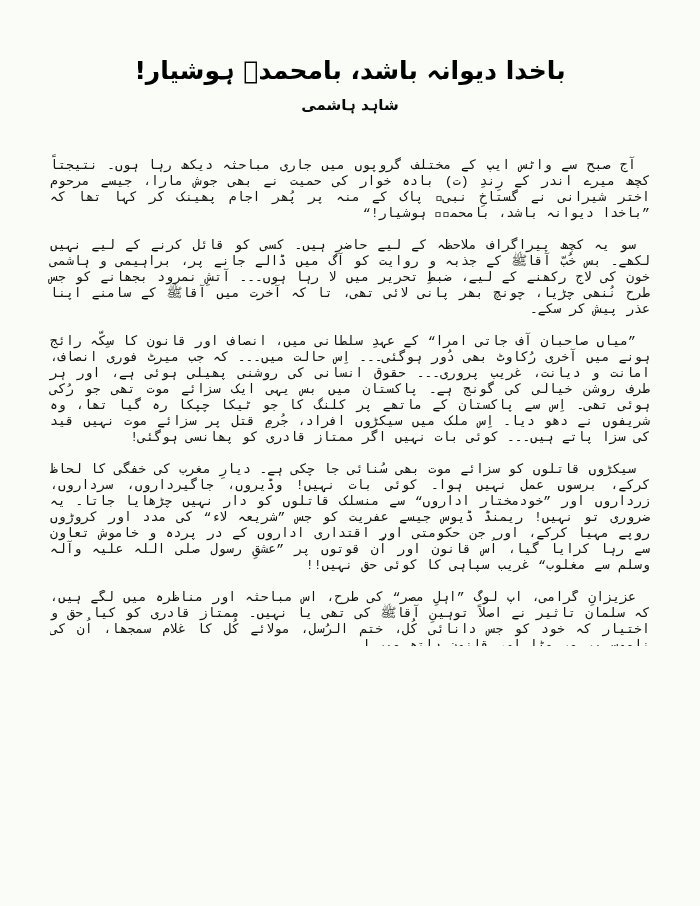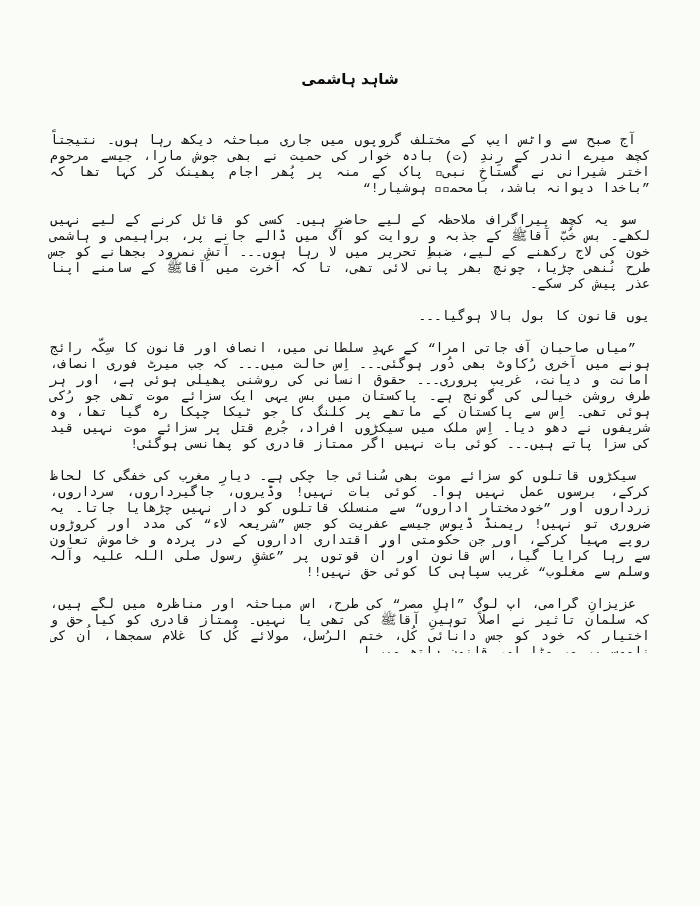--- a/index.html
+++ b/index.html
@@ -43,21 +43,21 @@
   }
 
   .article-byline {
     font-family: "DejaVu Sans", sans-serif;
     font-size: 15px;
     font-weight: 700;
     color: #0a0a0a;
     line-height: 1.5;
     direction: rtl;
     unicode-bidi: isolate;
-    margin: 16px 0 0 0;
+    margin: 4px 0 0 0;
   }
 
   
   .article-body {
     margin-top: 42px;
     direction: rtl;
     unicode-bidi: isolate;
   }
 
   .para {
@@ -85,25 +85,25 @@
     max-height: 56px;
     overflow: hidden;
   }
 </style>
 </head>
 <body>
 
 <div class="page">
 
   <div class="title-block">
+    <h1 class="article-title">باخدا دیوانہ باشد، بامحمدؐ ہوشیار!</h1>
     <div class="article-byline">شاہد ہاشمی</div>
   </div>
 
   <div class="article-body">
     <p class="para">آج صبح سے واٹس ایپ کے مختلف گروپوں میں جاری مباحثہ دیکھ رہا ہوں۔ نتیجتاً کچھ میرے اندر کے رِندِ (ت) بادہ خوار کی حمیت نے بھی جوش مارا، جیسے مرحوم اختر شیرانی نے گستاخِ نبیﷺ پاک کے منہ پر پُھر اجام پھینک کر کہا تھا کہ ”باخدا دیوانہ باشد، بامحمدؐ ہوشیار!“</p>
     <p class="para">سو یہ کچھ پیراگراف ملاحظہ کے لیے حاضر ہیں۔ کسی کو قائل کرنے کے لیے نہیں لکھے۔ بس خُبّ آقاﷺ کے جذبہ و روایت کو آگ میں ڈالے جانے پر، براہیمی و ہاشمی خون کی لاج رکھنے کے لیے، ضبطِ تحریر میں لا رہا ہوں۔۔۔ آتشِ نمرود بجھانے کو جس طرح نُنھی چڑیا، چونچ بھر پانی لائی تھی، تا کہ آخرت میں آقاﷺ کے سامنے اپنا عذر پیش کر سکے۔</p>
-    <p class="para tail-line">یوں قانون کا بول بالا ہوگیا۔۔۔</p>
     <p class="para">”میاں صاحبان آف جاتی امرا“ کے عہدِ سلطانی میں، انصاف اور قانون کا سِکّہ رائج ہونے میں آخری رُکاوٹ بھی دُور ہوگئی۔۔۔ اِس حالت میں۔۔۔ کہ جب میرٹ فوری انصاف، امانت و دیانت، غریب پروری۔۔۔ حقوق انسانی کی روشنی پھیلی ہوئی ہے، اور ہر طرف روشن خیالی کی گونج ہے۔ پاکستان میں بس یہی ایک سزائے موت تھی جو رُکی ہوئی تھی۔ اِس سے پاکستان کے ماتھے پر کلنگ کا جو ٹیکا چپکا رہ گیا تھا، وہ شریفوں نے دھو دیا۔ اِس ملک میں سیکڑوں افراد، جُرمِ قتل پر سزائے موت نہیں قید کی سزا پاتے ہیں۔۔۔ کوئی بات نہیں اگر ممتاز قادری کو پھانسی ہوگئی!</p>
     <p class="para">سیکڑوں قاتلوں کو سزائے موت بھی سُنائی جا چکی ہے۔ دیارِ مغرب کی خفگی کا لحاظ کرکے، برسوں عمل نہیں ہوا۔ کوئی بات نہیں! وڈیروں، جاگیرداروں، سرداروں، زرداروں اور ”خودمختار اداروں“ سے منسلک قاتلوں کو دار نہیں چڑھایا جاتا۔ یہ ضروری تو نہیں! ریمنڈ ڈیوس جیسے عفریت کو جس ”شریعہ لاء“ کی مدد اور کروڑوں روپے مہیا کرکے، اور جن حکومتی اور اقتداری اداروں کے در پردہ و خاموش تعاون سے رہا کرایا گیا، اُس قانون اور اُن قوتوں پر ”عشقِ رسول صلی اللہ علیہ وآلہ وسلم سے مغلوب“ غریب سپاہی کا کوئی حق نہیں!!</p>
     <p class="para clipped">عزیزانِ گرامی، آپ لوگ ”اہلِ مصر“ کی طرح، اس مباحثہ اور مناظرہ میں لگے ہیں، کہ سلمان تاثیر نے اصلاً توہینِ آقاﷺ کی تھی یا نہیں۔ ممتاز قادری کو کیا حق و اختیار کہ خود کو جس دانائی کُل، ختم الرُسل، مولائے کُل کا غلام سمجھا، اُن کی ناموس پر مر مٹا اور قانون ہاتھ میں لے</p>
   </div>
 
 </div>
 
 </body></html>

